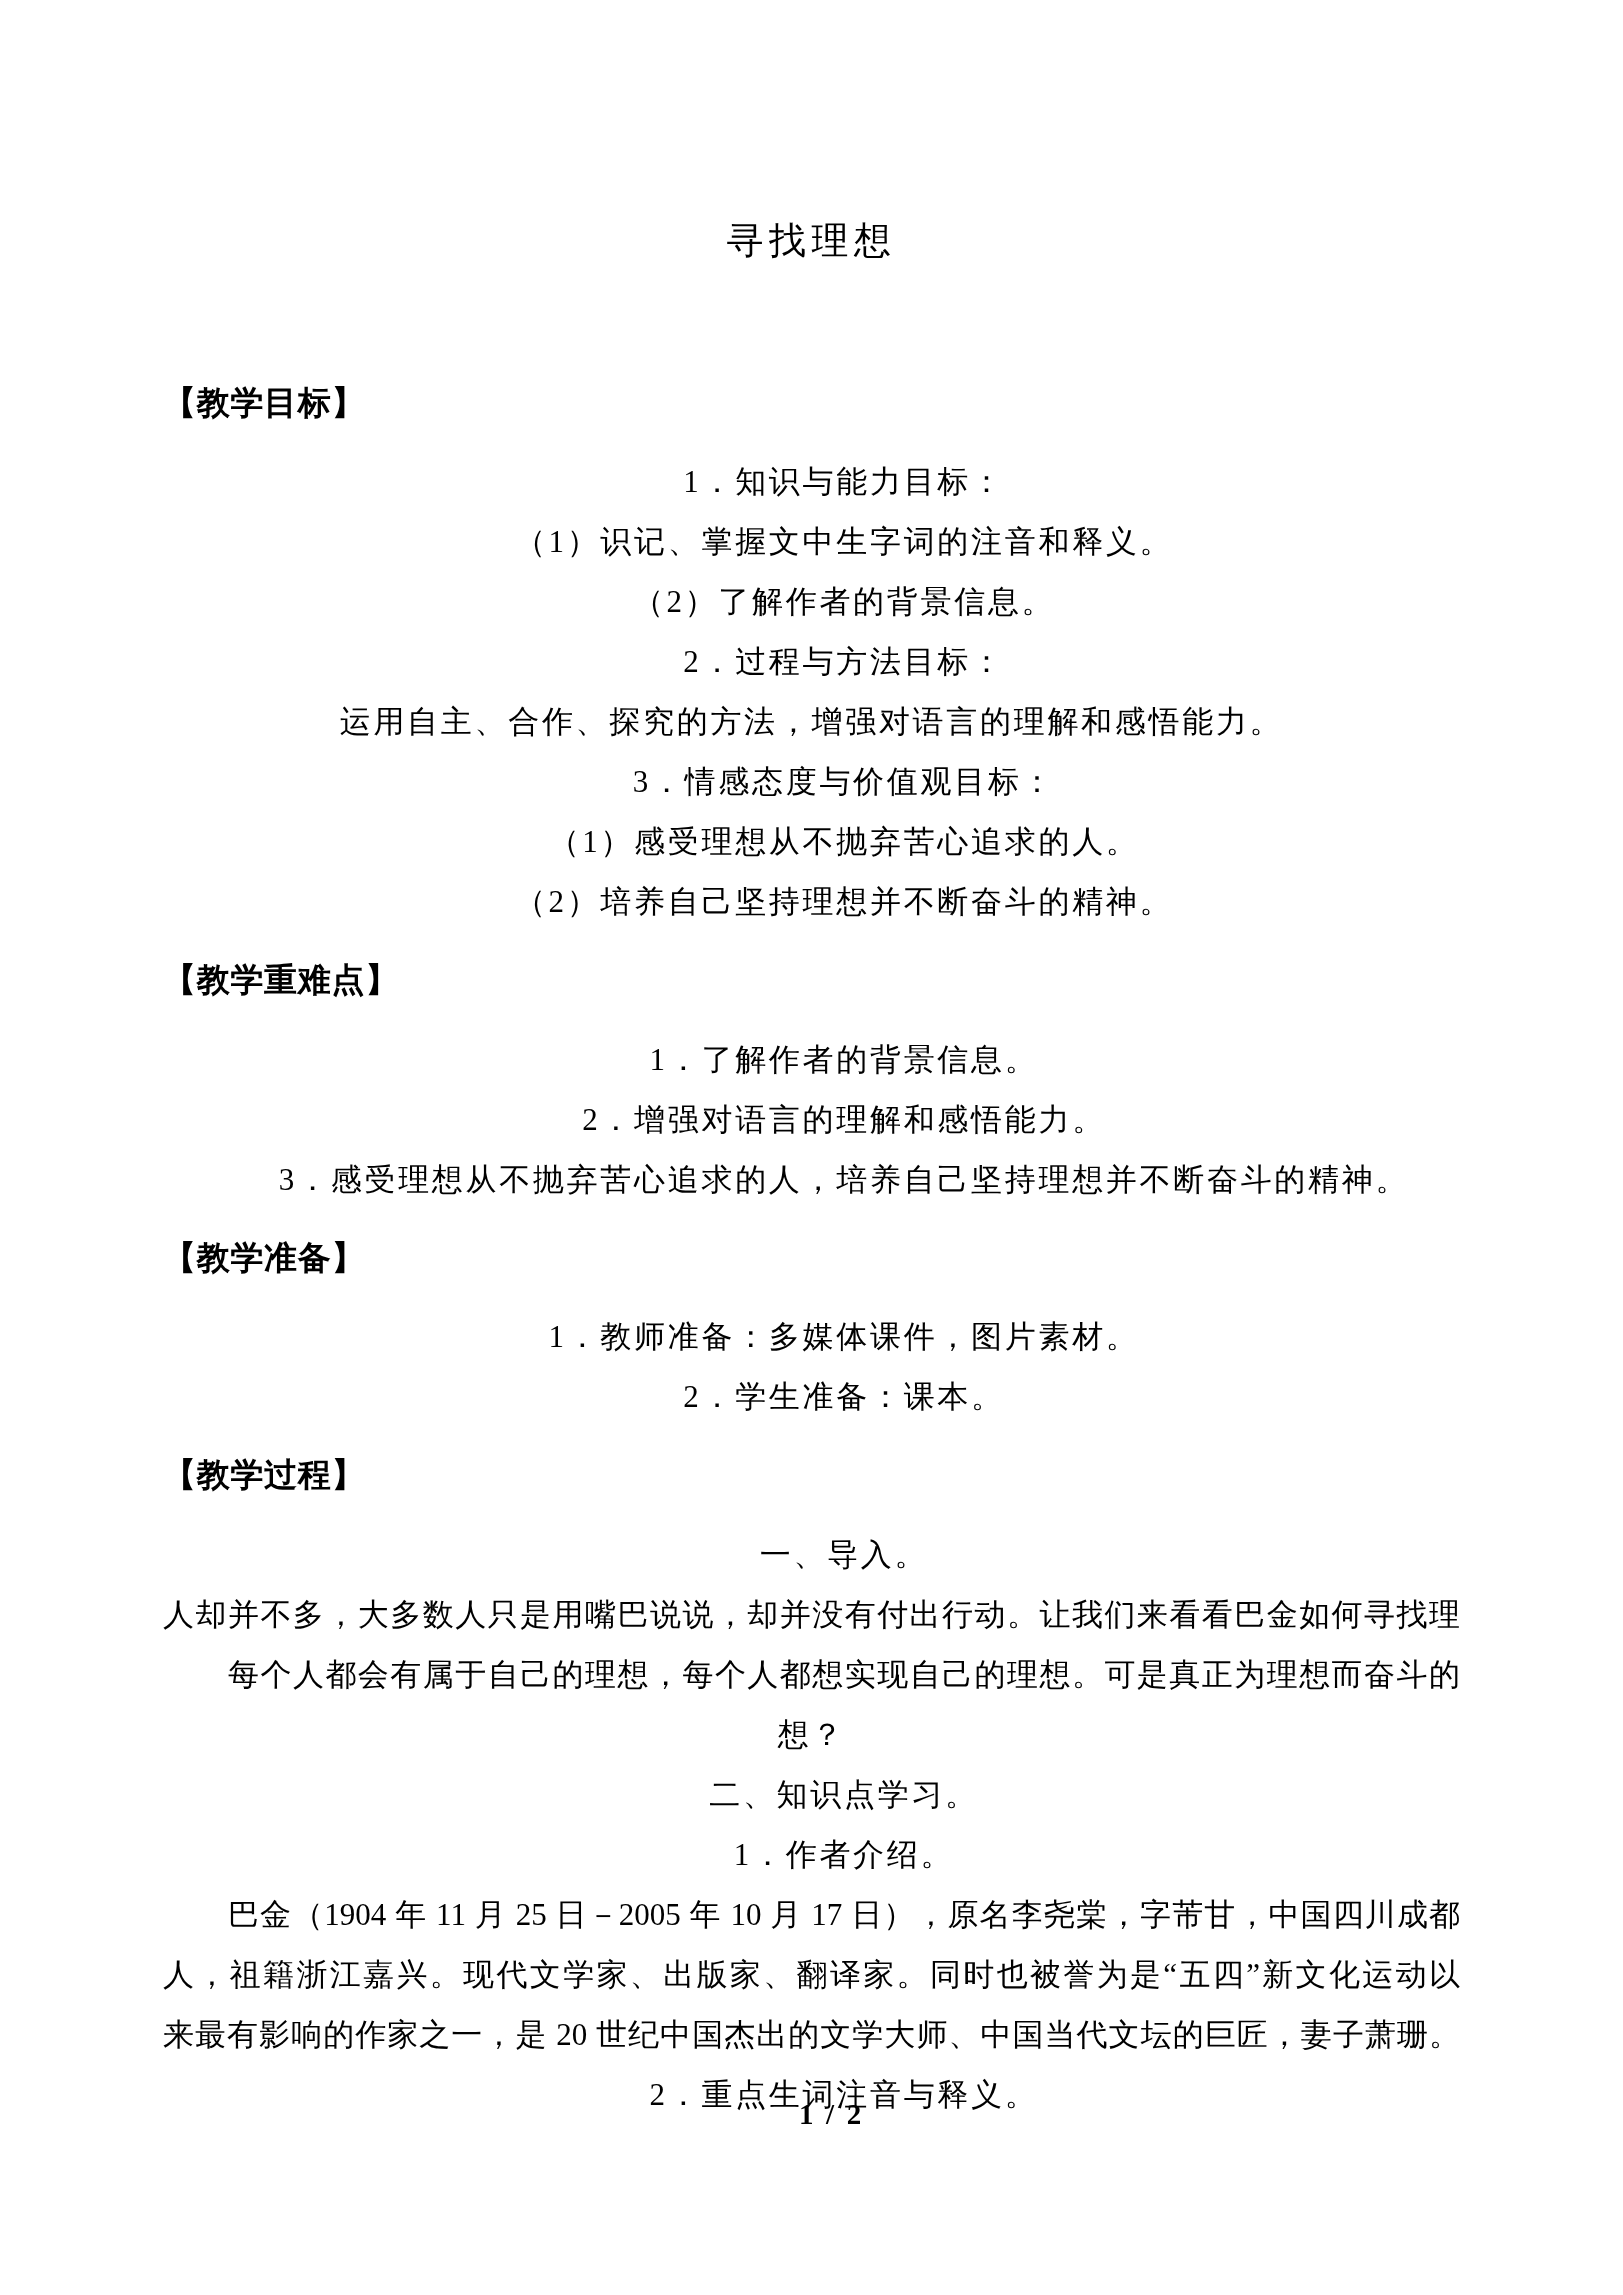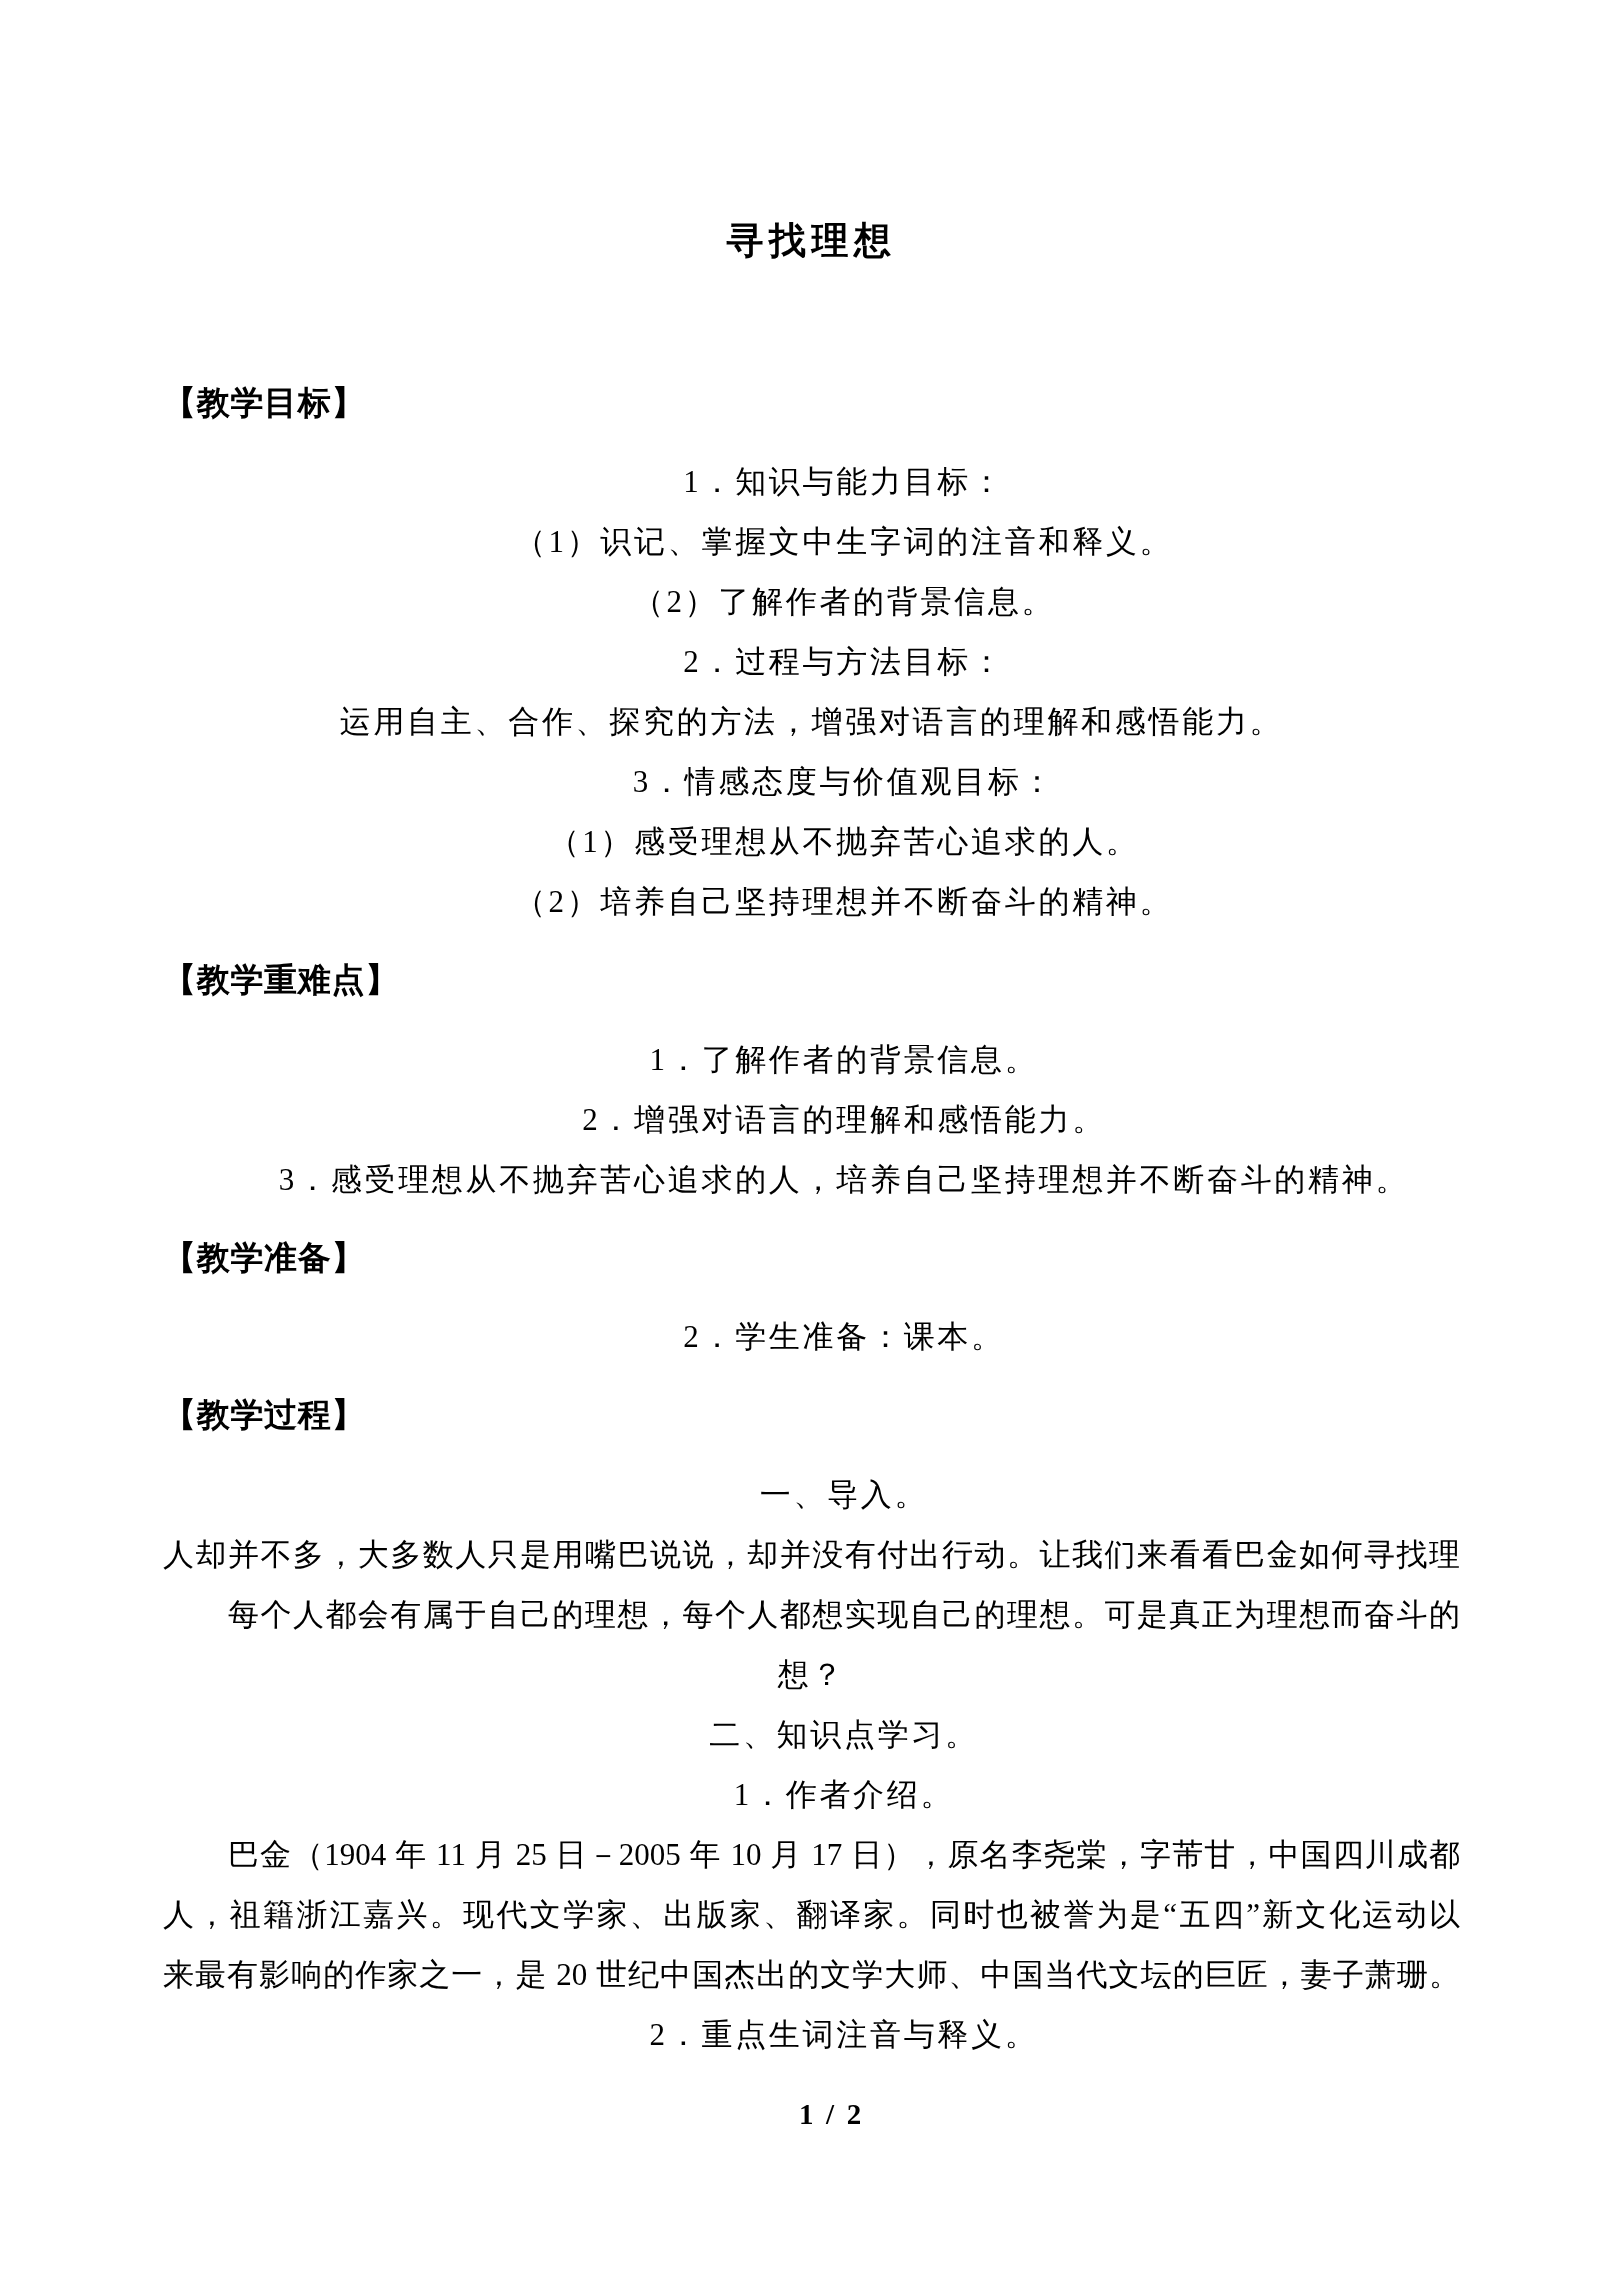--- a/index.html
+++ b/index.html
@@ -13,21 +13,21 @@
     height: 2295px;
     background: #ffffff;
     color: #000000;
     font-family: "Liberation Serif", "DejaVu Serif", serif;
     box-sizing: border-box;
     padding: 220px 147px 0 147px;
     overflow: hidden;
   }
   .doc-title {
     font-size: 37px;
-    font-weight: bold;
+    font-weight: normal;
     line-height: 42px;
     text-align: center;
     letter-spacing: 5.5px;
     margin: 0 0 109px 0;
   }
   .heading {
     font-size: 33px;
     font-weight: bold;
     line-height: 65px;
     letter-spacing: 0.7px;
@@ -80,20 +80,21 @@
         <div class="line indent">（2）培养自己坚持理想并不断奋斗的精神。</div>
       </section>
       <section>
         <h2 class="heading">【教学重难点】</h2>
         <div class="line indent">1．了解作者的背景信息。</div>
         <div class="line indent">2．增强对语言的理解和感悟能力。</div>
         <div class="line indent">3．感受理想从不抛弃苦心追求的人，培养自己坚持理想并不断奋斗的精神。</div>
       </section>
       <section>
         <h2 class="heading">【教学准备】</h2>
+        <div class="line indent">1．教师准备：多媒体课件，图片素材。</div>
         <div class="line indent">2．学生准备：课本。</div>
       </section>
       <section>
         <h2 class="heading">【教学过程】</h2>
         <div class="line indent">一、导入。</div>
         <div class="line justify">人却并不多，大多数人只是用嘴巴说说，却并没有付出行动。让我们来看看巴金如何寻找理</div>
         <div class="line indent justify">每个人都会有属于自己的理想，每个人都想实现自己的理想。可是真正为理想而奋斗的</div>
         <div class="line">想？</div>
         <div class="line indent">二、知识点学习。</div>
         <div class="line indent">1．作者介绍。</div>

